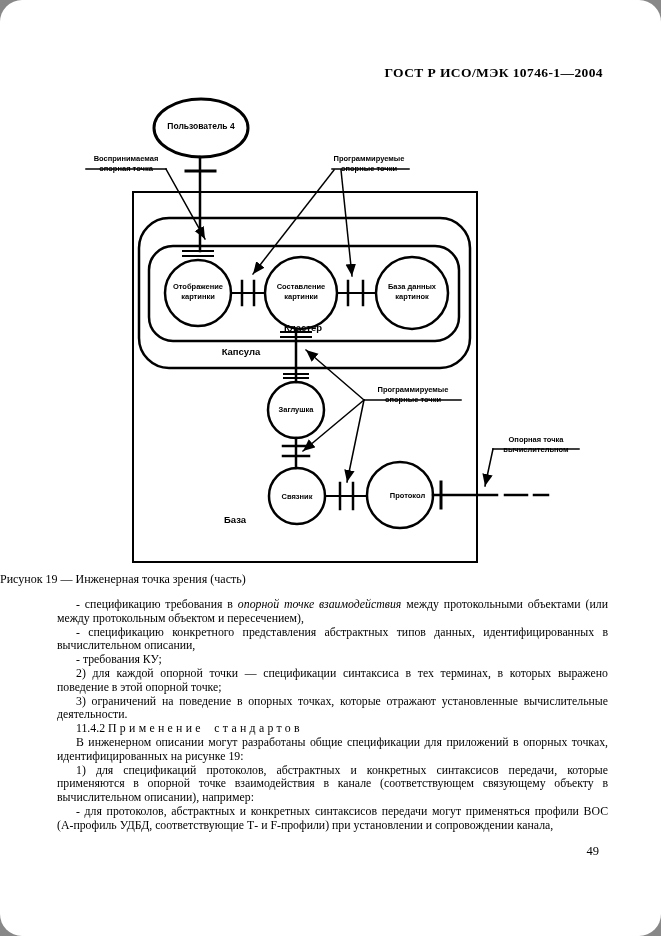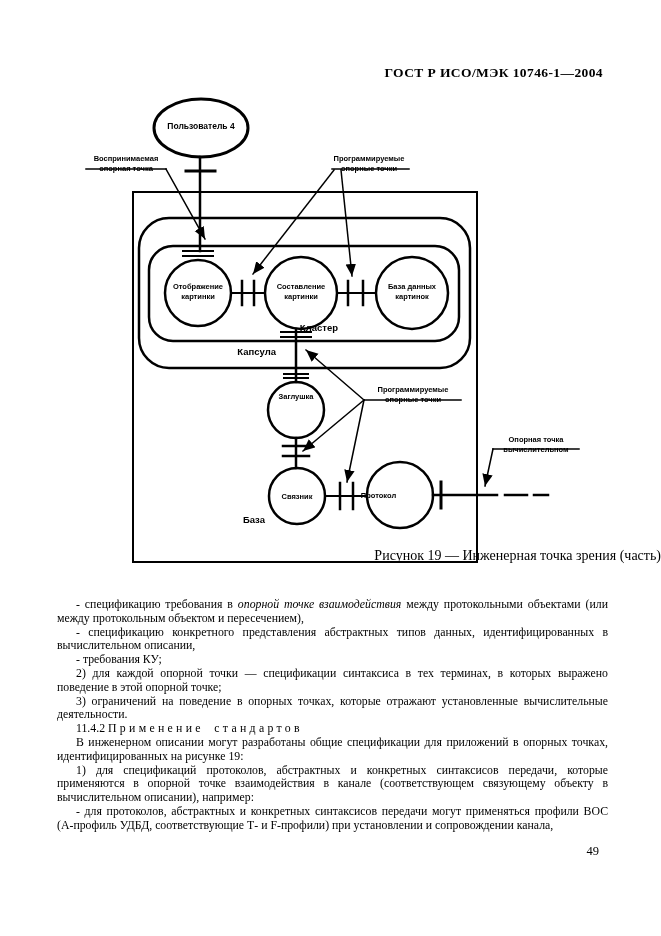--- a/index.html
+++ b/index.html
@@ -1,41 +1,41 @@
 <!DOCTYPE html>
 <html><head>
 <meta charset="utf-8">
 <style>
   html,body { margin:0; padding:0; background:#888; }
   .page {
     position:relative; width:661px; height:936px; margin:0 auto;
     background:#ffffff; color:#000;
-    font-family:"Liberation Serif", serif; overflow:hidden;
+    font-family:"Liberation Serif", serif; overflow:hidden;border-radius:22px;
   }
   .doc-header {
     position:absolute; top:65px; right:58px;
     font-weight:bold; font-size:13.5px; letter-spacing:0.4px;
   }
   .page-num { position:absolute; top:844px; right:62px; font-size:12.5px; }
 
   
   .fig-svg { position:absolute; left:0; top:0; }
   .fig-svg line, .fig-svg rect, .fig-svg circle, .fig-svg ellipse, .fig-svg polyline {
     stroke:#000; fill:none; stroke-linecap:square;
   }
   .dlabel {
     position:absolute; font-family:"Liberation Sans", sans-serif;
     font-weight:bold; text-align:center; line-height:1.3; color:#000;
   }
   .f75 { font-size:7.5px; }
   .f85 { font-size:8.5px; }
-  .f95 { font-size:9.5px; text-align:right;padding-left:44px; }
+  .f95 { font-size:9.5px; text-align:center;padding-left:44px; }
   .caption {
-    position:absolute; top:548px; left:0; width:100%;
-    text-align:right; font-size:14px;
+    position:absolute; top:572px; left:0; width:100%;
+    text-align:left; font-size:12px;
   }
 
   
   .body-text {
     position:absolute; left:57px; top:598px; width:551px;
     font-size:11.8px; line-height:13.8px; text-align:justify;
   }
   .body-text p { margin:0; text-indent:19px; }
   .it { font-style:italic; }
   .h-spaced { letter-spacing:0.28em; word-spacing:0.35em; }
@@ -148,34 +148,34 @@
       <div>опорные точки</div>
     </div>
 
     <div class="dlabel f75" style="left:169px; top:282px; width:58px;">Отображение картинки</div>
     <div class="dlabel f75" style="left:272px; top:282px; width:58px;">Составление картинки</div>
     <div class="dlabel f75" style="left:381px; top:282px; width:62px;">База данных картинок</div>
 
     <div class="dlabel f95" style="left:224px; top:322px; width:70px;">Кластер</div>
     <div class="dlabel f95" style="left:162px; top:346px; width:70px;">Капсула</div>
 
-    <div class="dlabel f75" style="left:266px; top:392px; width:60px;">Заглушка</div>
+    <div class="dlabel f75" style="left:266px; top:405px; width:60px;">Заглушка</div>
 
     <div class="dlabel f75" style="left:364px; top:385px; width:98px;">
       <div>Программируемые</div>
       <div>опорные точки</div>
     </div>
 
     <div class="dlabel f75" style="left:490px; top:435px; width:92px;">
       <div>Опорная точка</div>
       <div>вычислительном</div>
     </div>
 
     <div class="dlabel f75" style="left:267px; top:492px; width:60px;">Связник</div>
-    <div class="dlabel f75" style="left:352px; top:491px; width:53px;">Протокол</div>
+    <div class="dlabel f75" style="left:381px; top:491px; width:53px;">Протокол</div>
 
     <div class="dlabel f95" style="left:161px; top:514px; width:60px;">База</div>
 
     <div class="caption">Рисунок 19 — Инженерная точка зрения (часть)</div>
   </div>
 
   <div class="body-text">
     <p><span>- спецификацию требования в </span><span class="it">опорной точке взаимодействия</span><span> между протокольными объектами (или между протокольным объектом и пересечением),</span></p>
     <p>- спецификацию конкретного представления абстрактных типов данных, идентифицированных в вычислительном описании,</p>
     <p>- требования КУ;</p>

